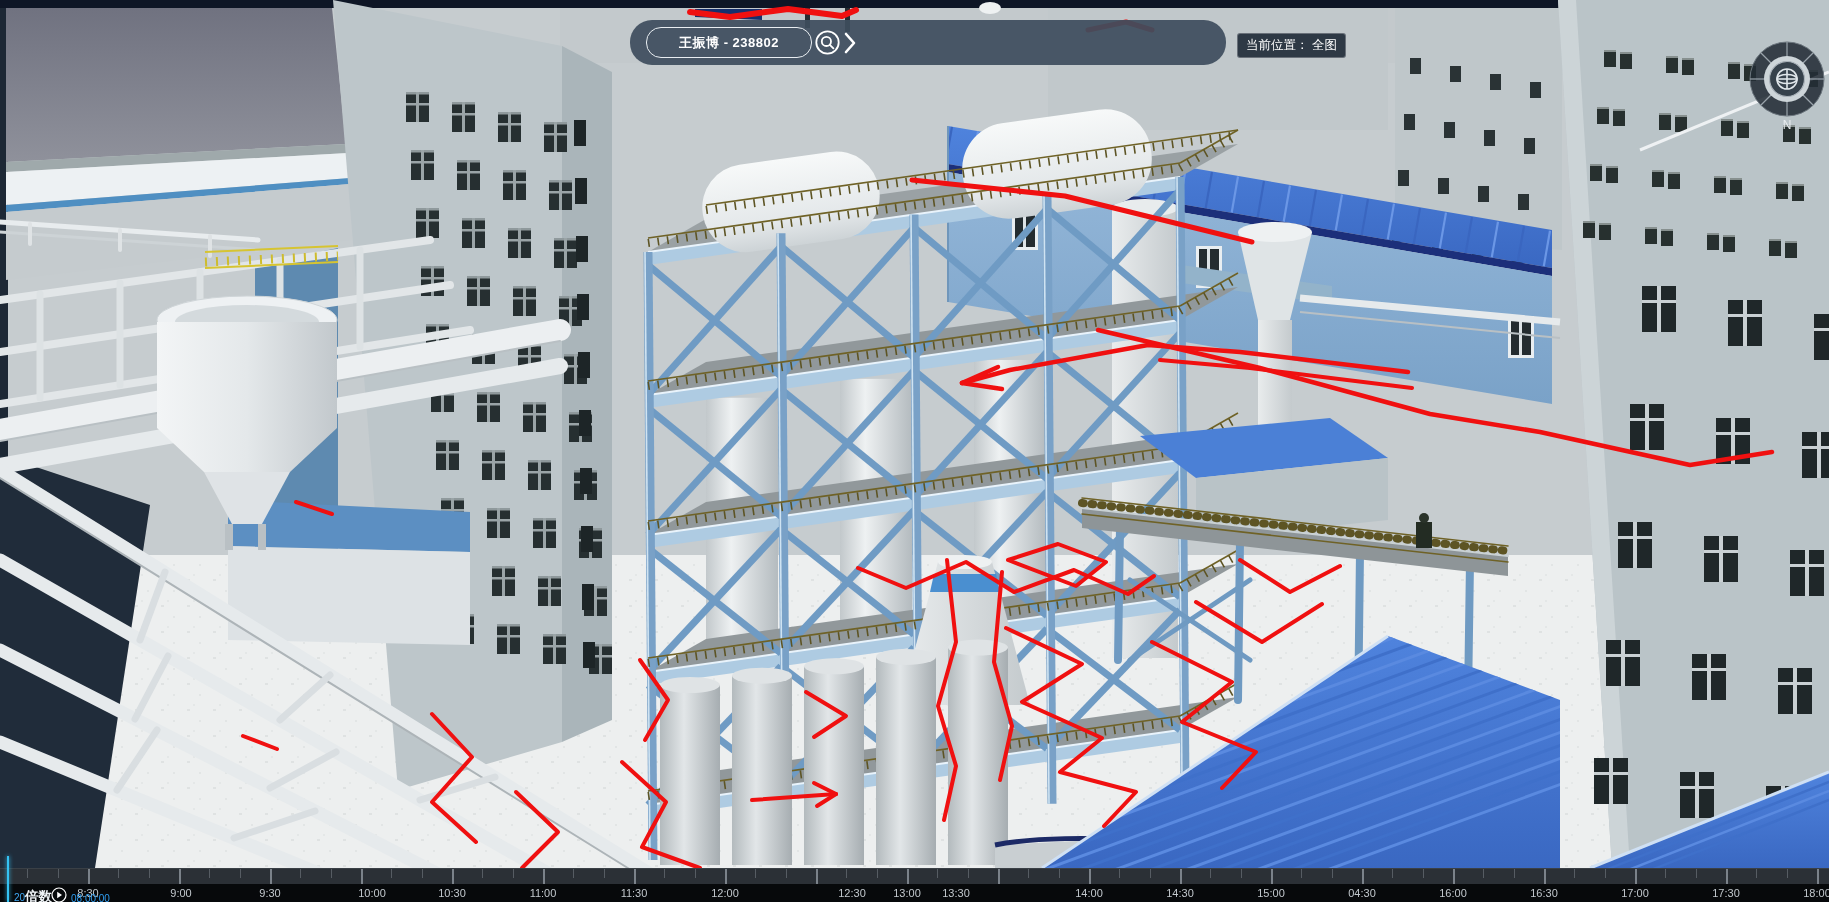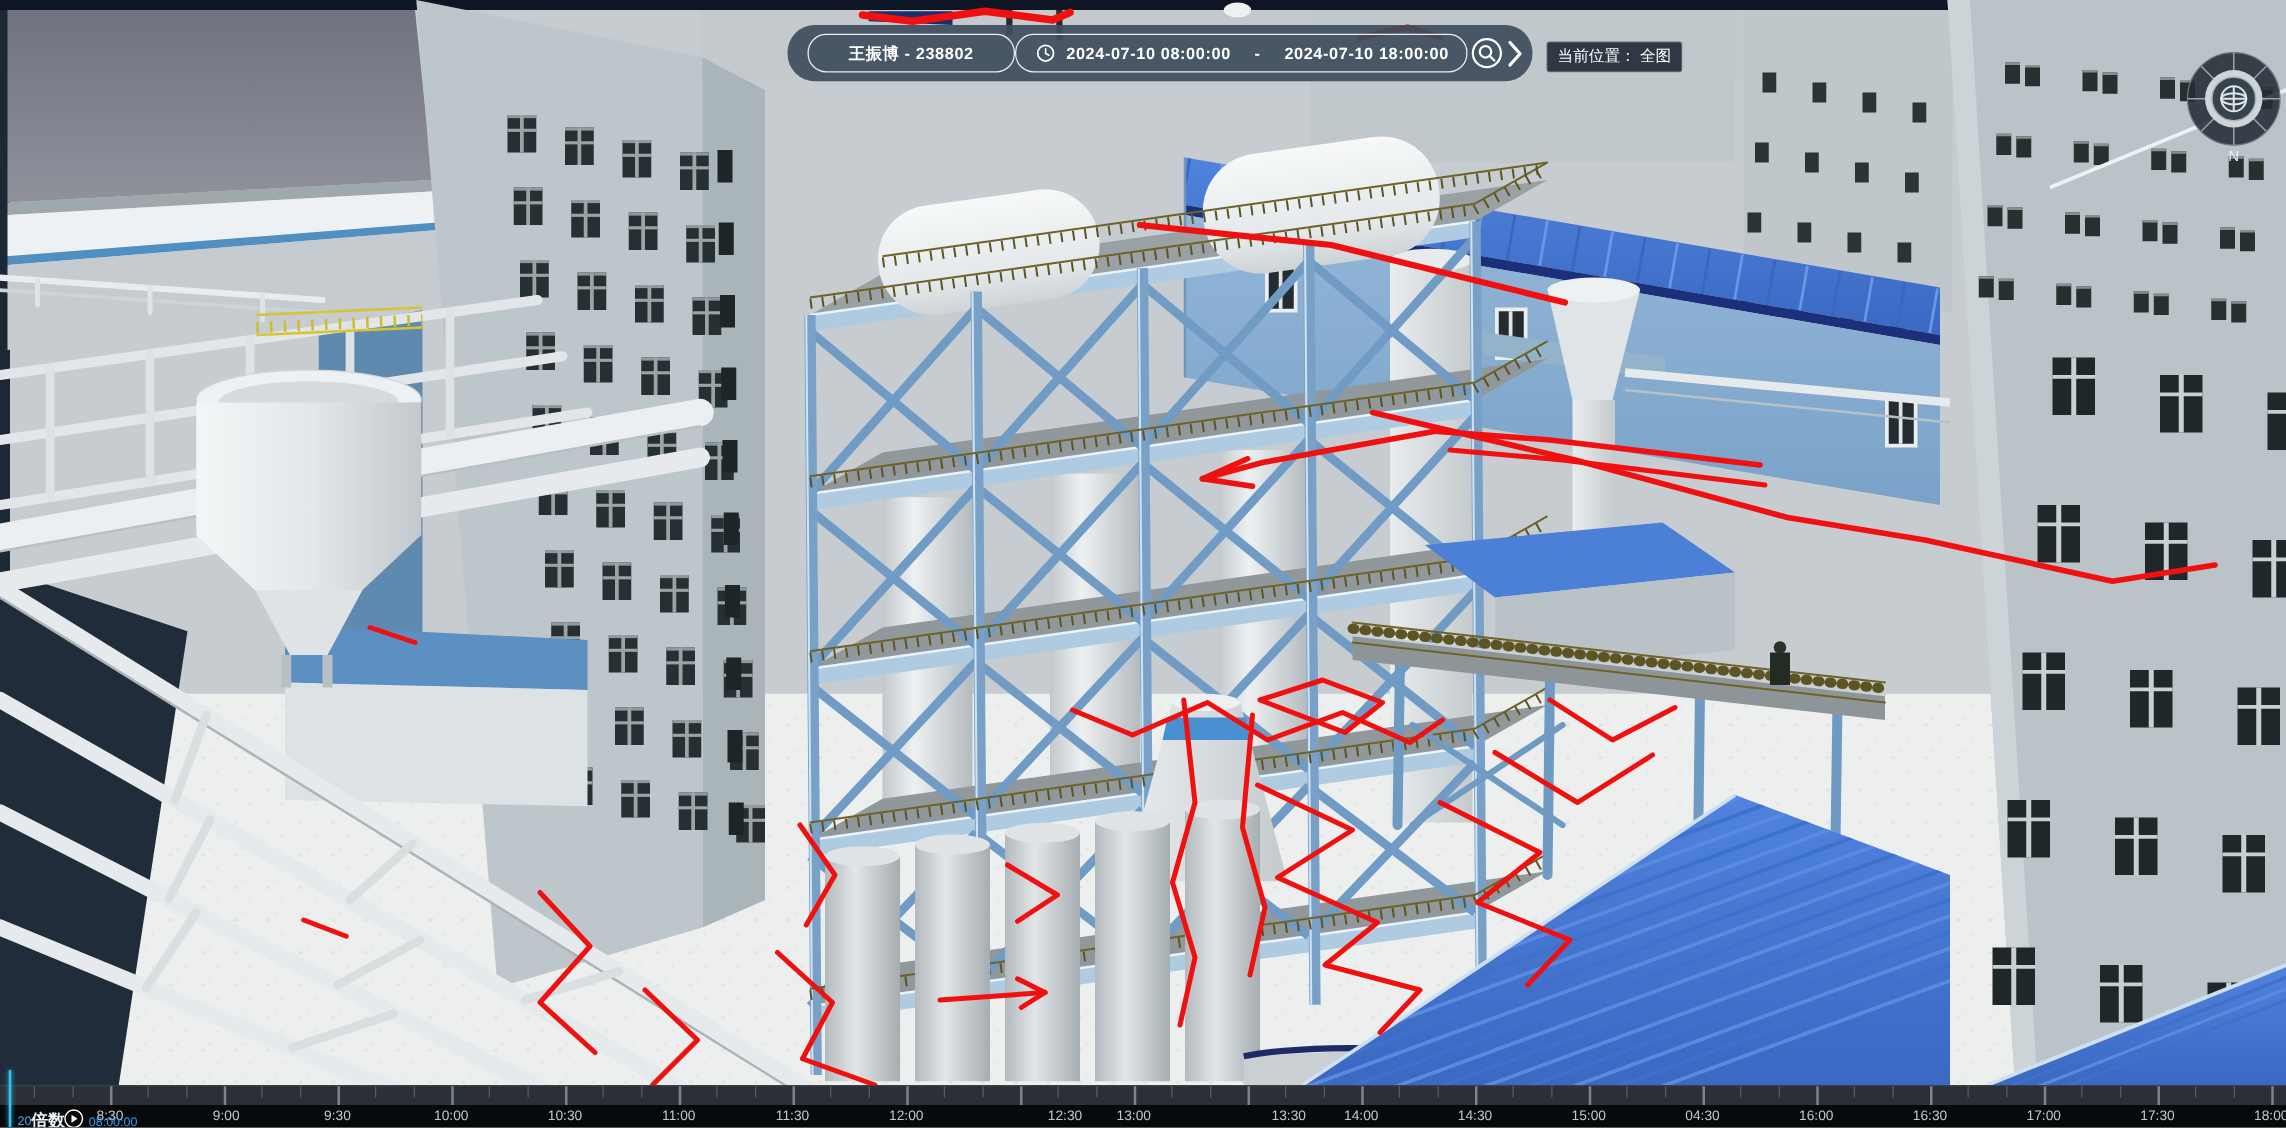--- a/index.html
+++ b/index.html
@@ -585,31 +585,20 @@
     <polyline points="243,736 277,749" stroke-width="4"></polyline>
     <polyline points="640,660 668,700 645,740" stroke-width="4"></polyline>
     <polyline points="1240,560 1290,592 1340,566" stroke-width="4"></polyline>
   </g>
 </svg>
 
 <div id="topbar">
   <div class="pill" id="pill-person">
     <span>王振博 - 238802</span>
   </div>
-  <div class="pill" id="pill-time">
-    <span class="iconbtn">
-      <svg width="15" height="15" viewBox="0 0 15 15">
-        <circle cx="7.5" cy="7.5" r="6.3" stroke="#fff" stroke-width="1.4" fill="none"></circle>
-        <path d="M7.5 4v3.8l2.6 1.4" stroke="#fff" stroke-width="1.3" fill="none" stroke-linecap="round"></path>
-      </svg>
-    </span>
-    <span>2024-07-10 08:00:00</span>
-    <span class="sep">-</span>
-    <span>2024-07-10 18:00:00</span>
-  </div>
   <span class="iconbtn">
     <svg width="27" height="27" viewBox="0 0 27 27">
       <circle cx="13.5" cy="13.5" r="11.2" stroke="#fff" stroke-width="1.8" fill="none"></circle>
       <circle cx="12.4" cy="12.4" r="4.6" stroke="#fff" stroke-width="1.8" fill="none"></circle>
       <path d="M15.8 15.8 L19.4 19.4" stroke="#fff" stroke-width="1.8" stroke-linecap="round"></path>
     </svg>
   </span>
   <span class="iconbtn">
     <svg width="14" height="22" viewBox="0 0 14 22">
       <path d="M3 2 L11 11 L3 20" stroke="#fff" stroke-width="2.6" fill="none" stroke-linecap="round" stroke-linejoin="round"></path>
@@ -705,28 +694,28 @@
       <div class="tick" style="left: 1695.65px; width: 1px; height: 9px;"></div>
       <div class="tick major" style="left: 1725.98px; width: 2px; height: 16px;"></div>
       <div class="tick" style="left: 1756.31px; width: 1px; height: 9px;"></div>
       <div class="tick" style="left: 1786.65px; width: 1px; height: 9px;"></div>
       <div class="tick major" style="left: 1816.98px; width: 2px; height: 16px;"></div>
     </div>
 <div id="tl-labels">
       <div class="tlabel" style="left: 88px;">8:30</div>
       <div class="tlabel" style="left: 181px;">9:00</div>
       <div class="tlabel" style="left: 270px;">9:30</div>
-      <div class="tlabel" style="left: 361px;">10:00</div>
+      <div class="tlabel" style="left: 372px;">10:00</div>
       <div class="tlabel" style="left: 452px;">10:30</div>
       <div class="tlabel" style="left: 543px;">11:00</div>
       <div class="tlabel" style="left: 634px;">11:30</div>
       <div class="tlabel" style="left: 725px;">12:00</div>
       <div class="tlabel" style="left: 816px; margin-left: 36px;">12:30</div>
       <div class="tlabel" style="left: 907px;">13:00</div>
-      <div class="tlabel" style="left: 1031px;">13:30</div>
+      <div class="tlabel" style="left: 956px;">13:30</div>
       <div class="tlabel" style="left: 1089px;">14:00</div>
       <div class="tlabel" style="left: 1180px; text-align: right;">14:30</div>
       <div class="tlabel" style="left: 1271px;">15:00</div>
       <div class="tlabel" style="left: 1362px;">04:30</div>
       <div class="tlabel" style="left: 1453px;">16:00</div>
       <div class="tlabel" style="left: 1544px;">16:30</div>
       <div class="tlabel" style="left: 1635px;">17:00</div>
       <div class="tlabel" style="left: 1726px;">17:30</div>
       <div class="tlabel" style="left: 1817px;">18:00</div>
     </div>

